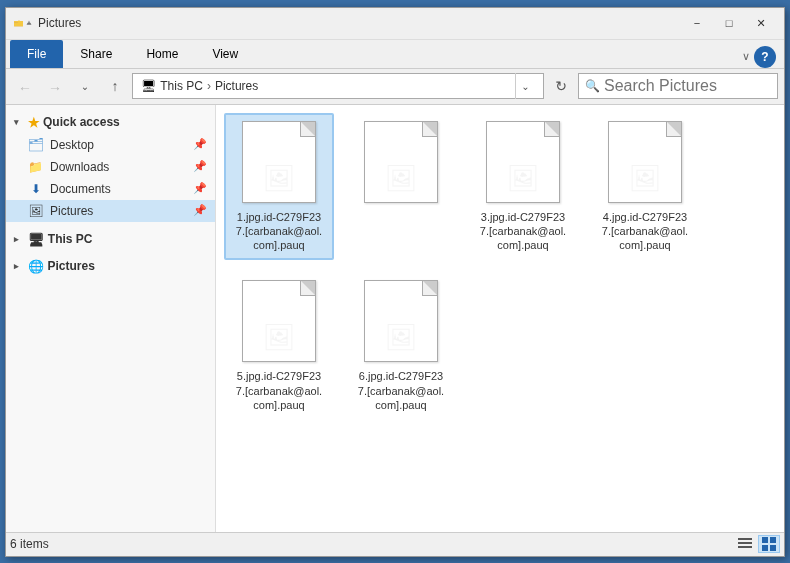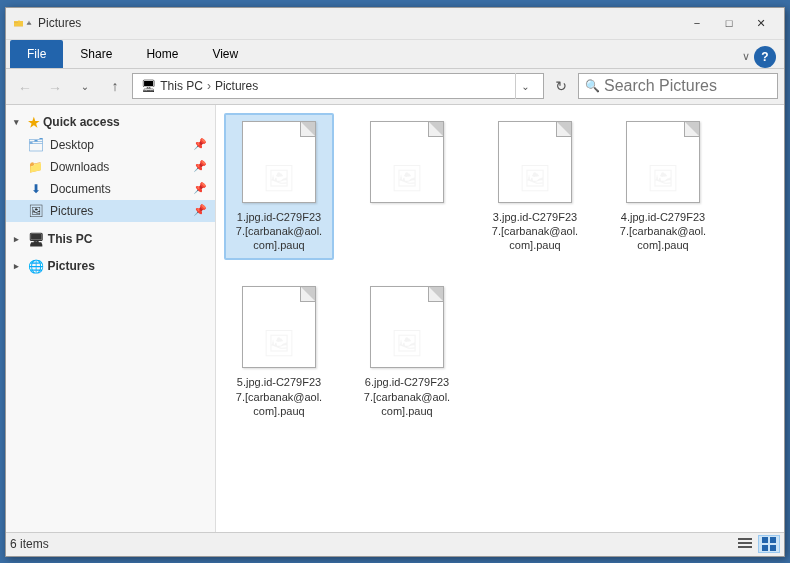--- a/index.html
+++ b/index.html
@@ -229,21 +229,21 @@
     
     .file-area {
       flex: 1;
       padding: 8px;
       overflow-y: auto;
       background: white;
     }
     .file-grid {
       display: flex;
       flex-wrap: wrap;
-      gap: 18px;
+      gap: 12px;
       align-content: flex-start;
     }
     .file-item {
       width: 110px;
       display: flex;
       flex-direction: column;
       align-items: center;
       padding: 6px;
       cursor: pointer;
       border: 2px solid transparent;

